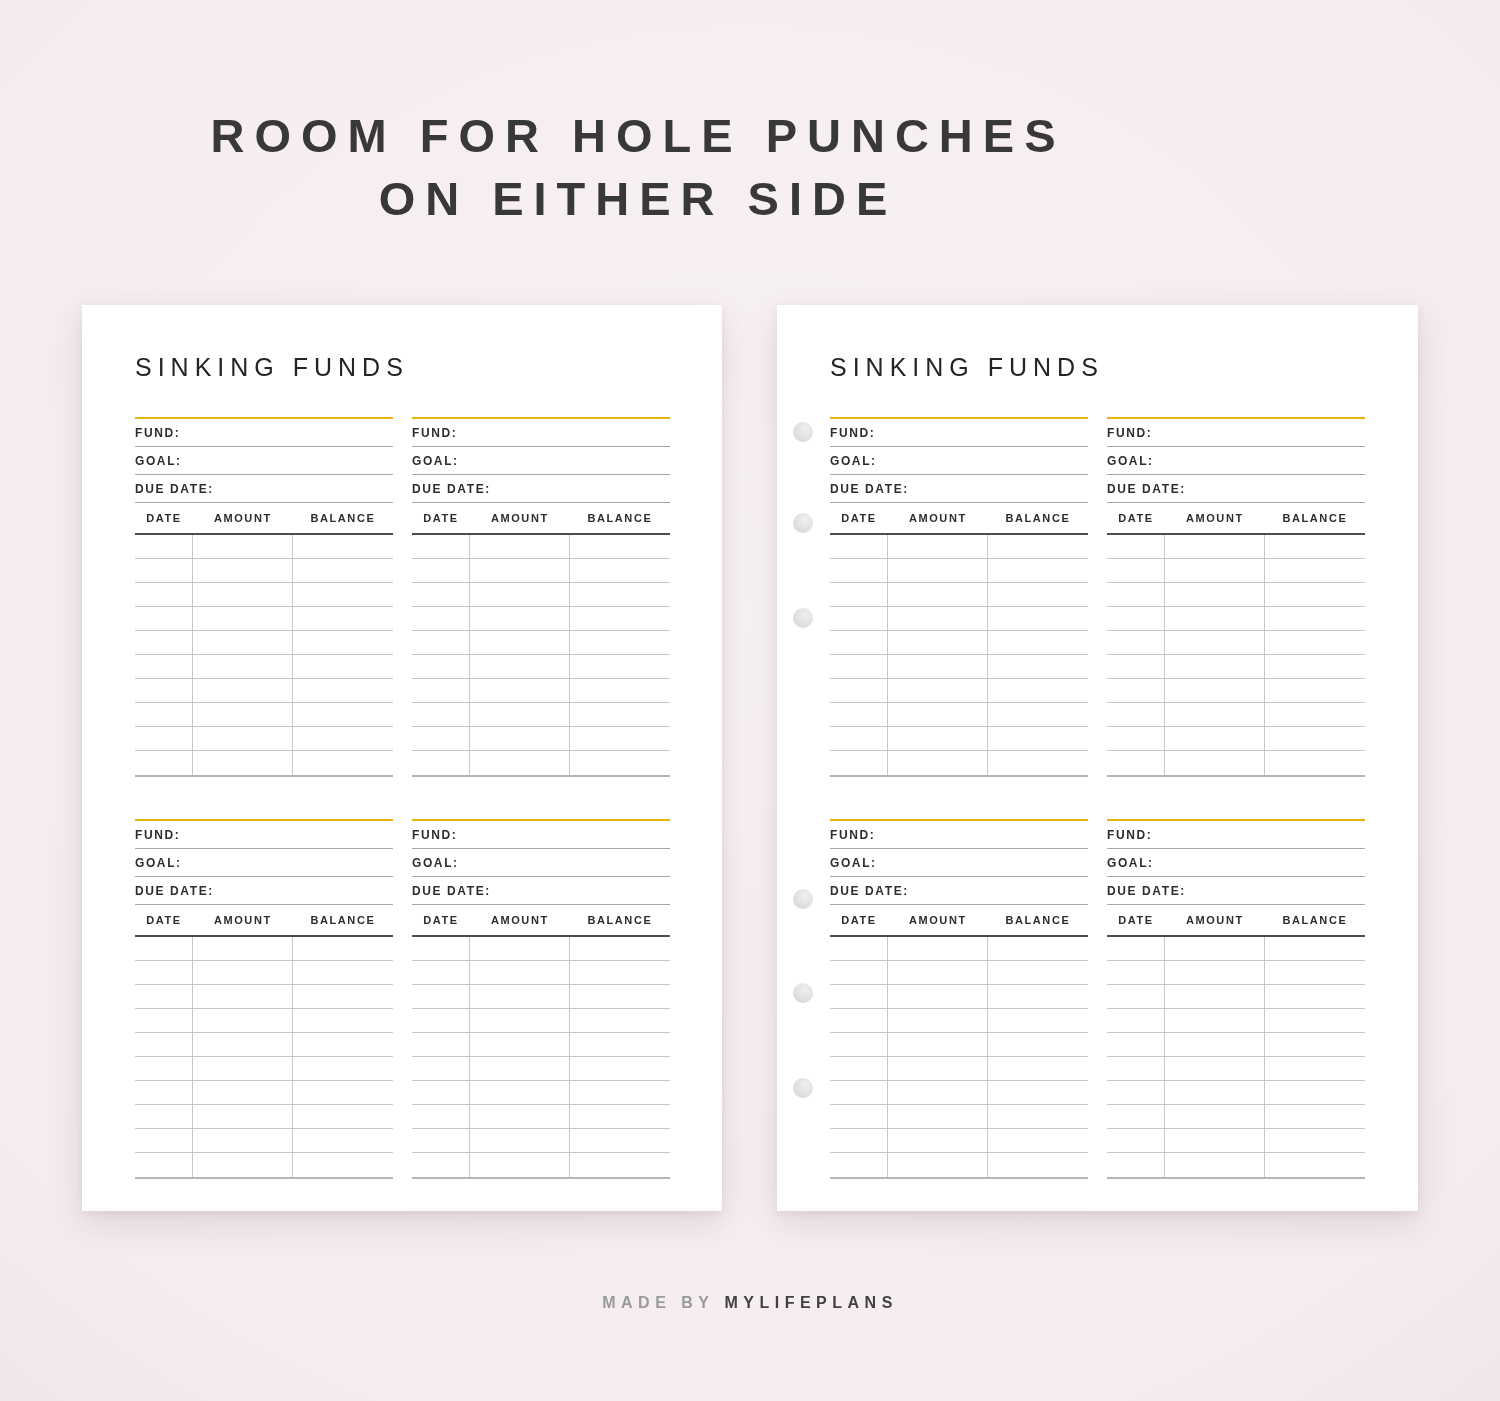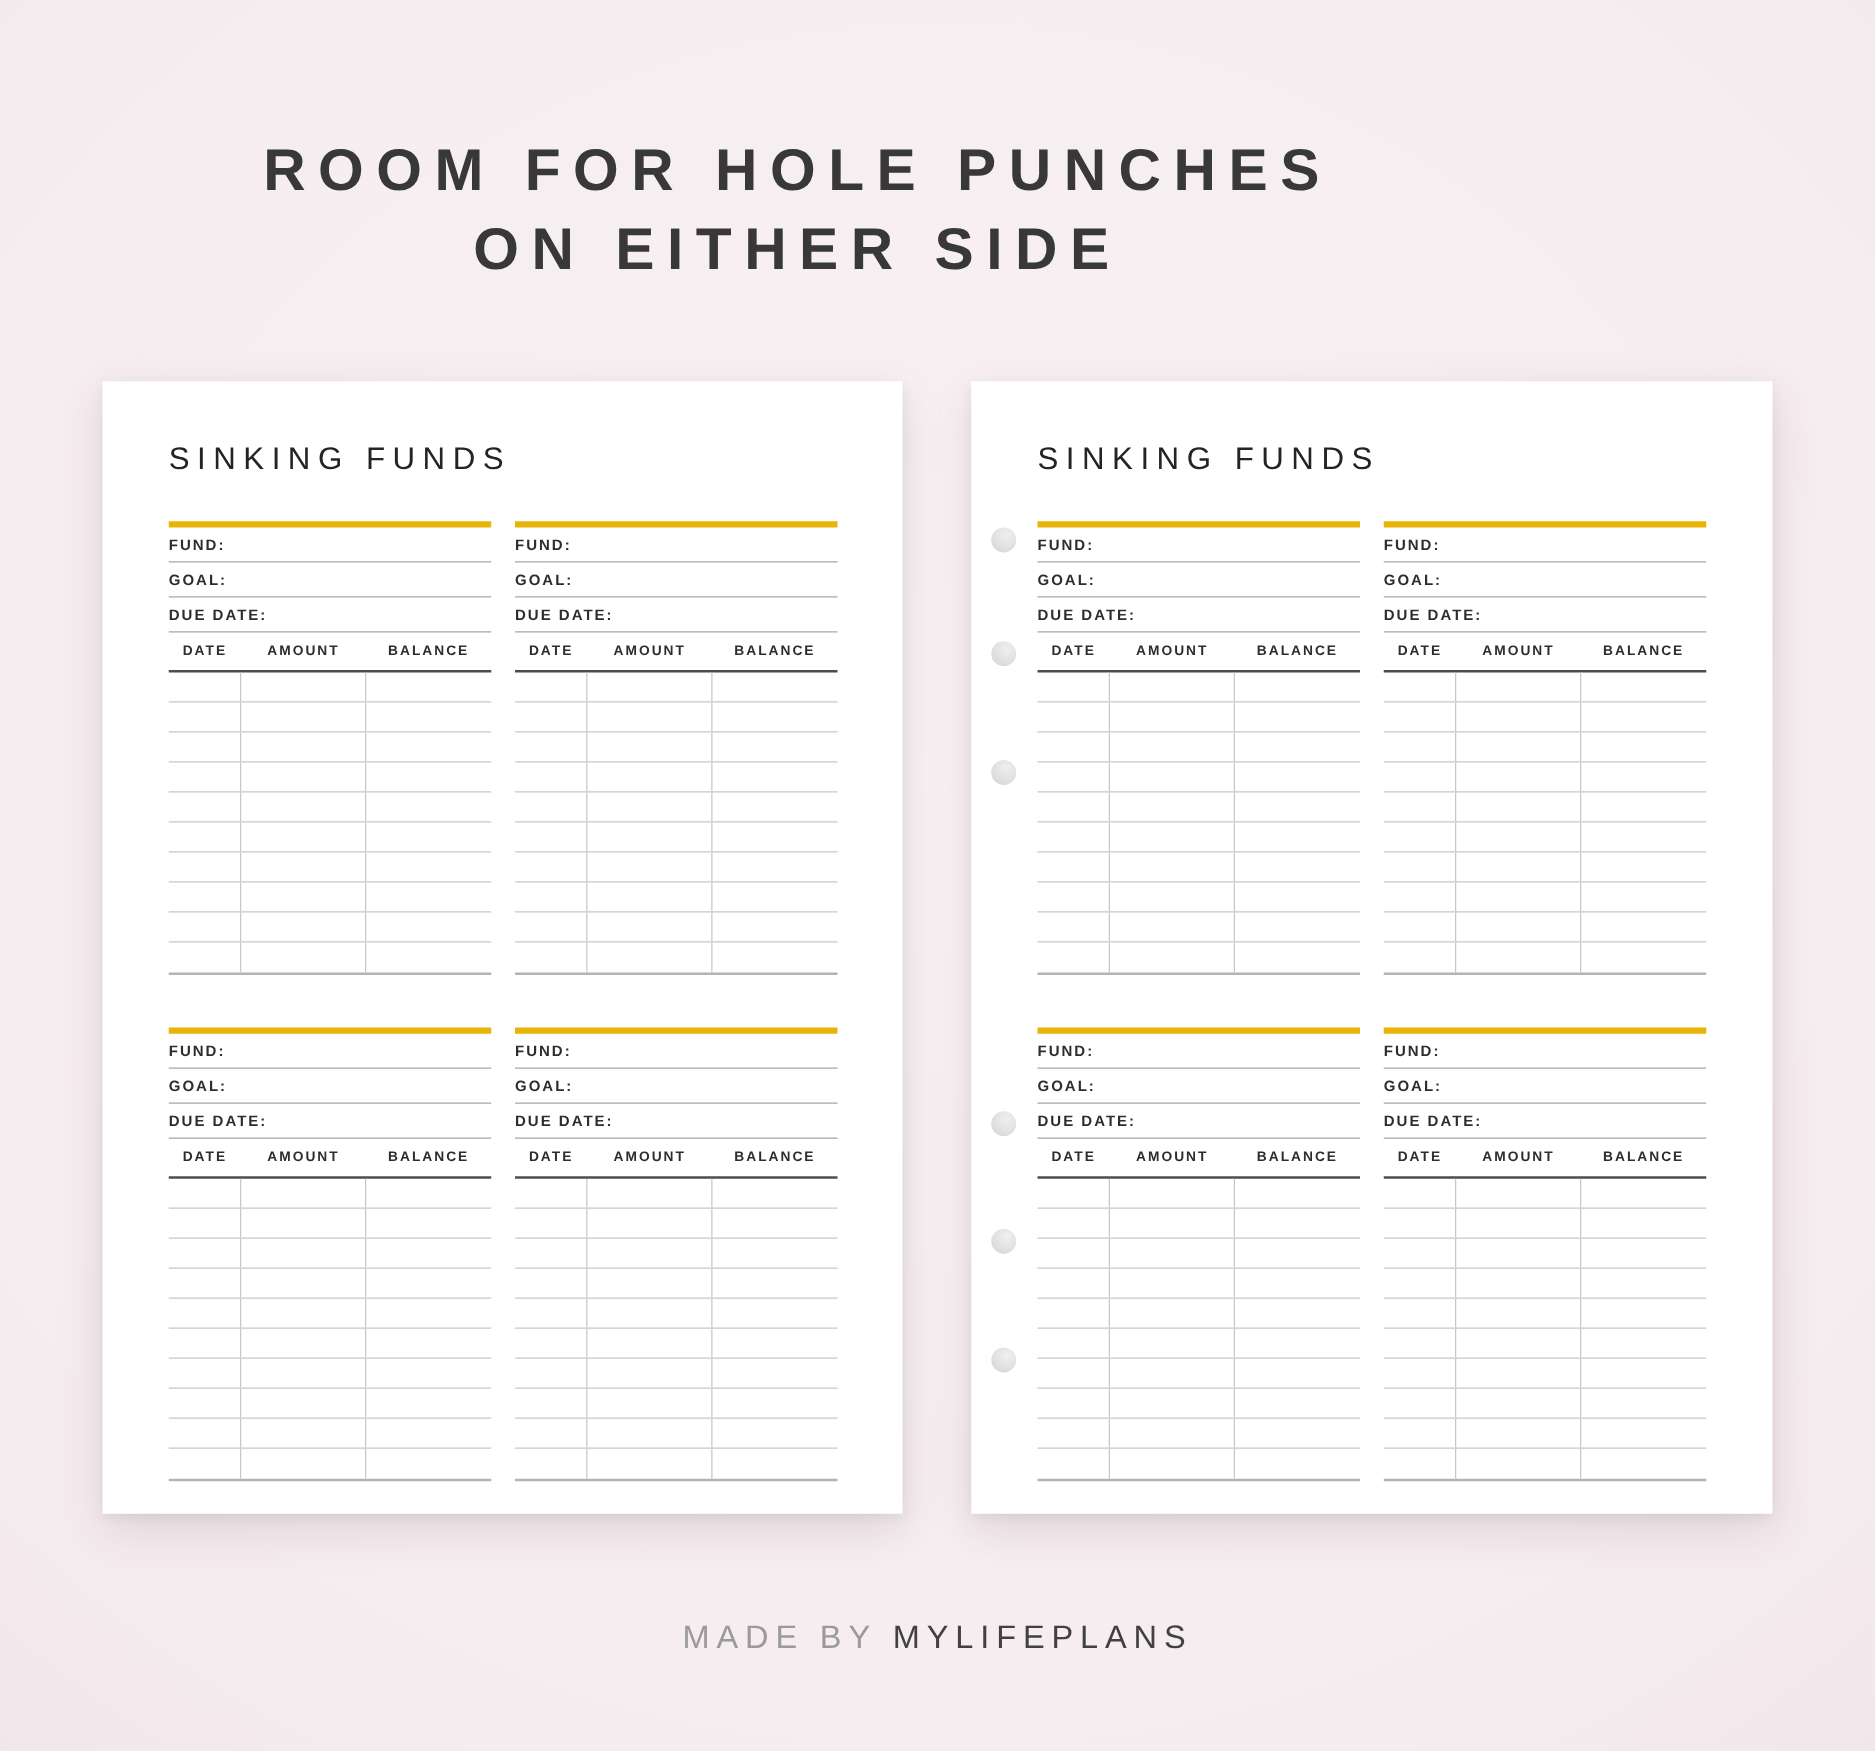--- a/index.html
+++ b/index.html
@@ -31,21 +31,21 @@
     color:#242424; line-height:28px; white-space:nowrap;
   }
   .blocks {
     margin-top:36px;
     display:grid;
     grid-template-columns:258px 258px;
     column-gap:19px;
     row-gap:42px;
   }
   .fund-block { width:258px; }
-  .fields { border-top:5px solid #eab308; }
+  .fields { border-top:2px solid #eab308; }
   .field {
     height:28px; border-bottom:1px solid #a6a6a6;
     display:flex; align-items:center;
   }
   .field-label {
     font-size:12px; font-weight:700; letter-spacing:1.6px; color:#2d2d2d;
   }
   .thead {
     height:30px;
     display:grid; grid-template-columns:22.4% 38.8% 38.8%;
@@ -66,21 +66,21 @@
   .trow:not(:last-child) { border-bottom:1px solid #c7c7c7; }
   .tcell:nth-child(1), .tcell:nth-child(2) { border-right:1px solid #c7c7c7; }
   .hole {
     position:absolute; left:16px; width:20px; height:20px; border-radius:50%;
     background:radial-gradient(circle at 62% 32%, #efefef 0%, #e3e3e3 45%, #d3d3d3 100%);
   }
   .hole.h1 { top:117px; } .hole.h2 { top:208px; } .hole.h3 { top:303px; }
   .hole.h4 { top:584px; } .hole.h5 { top:678px; } .hole.h6 { top:773px; }
   .credit {
     position:absolute; top:1294px; left:0; width:1500px;
-    text-align:center; font-size:26px; letter-spacing:5.5px; font-weight:400;
+    text-align:center; font-size:16px; letter-spacing:5.5px; font-weight:700;
   }
   .credit .prefix { color:#9a9a9a; }
   .credit .brand  { color:#414144; }
 </style>
 </head>
 <body>
 
 <div class="headline">
   <div>ROOM FOR HOLE PUNCHES</div>
   <div>ON EITHER SIDE</div>

